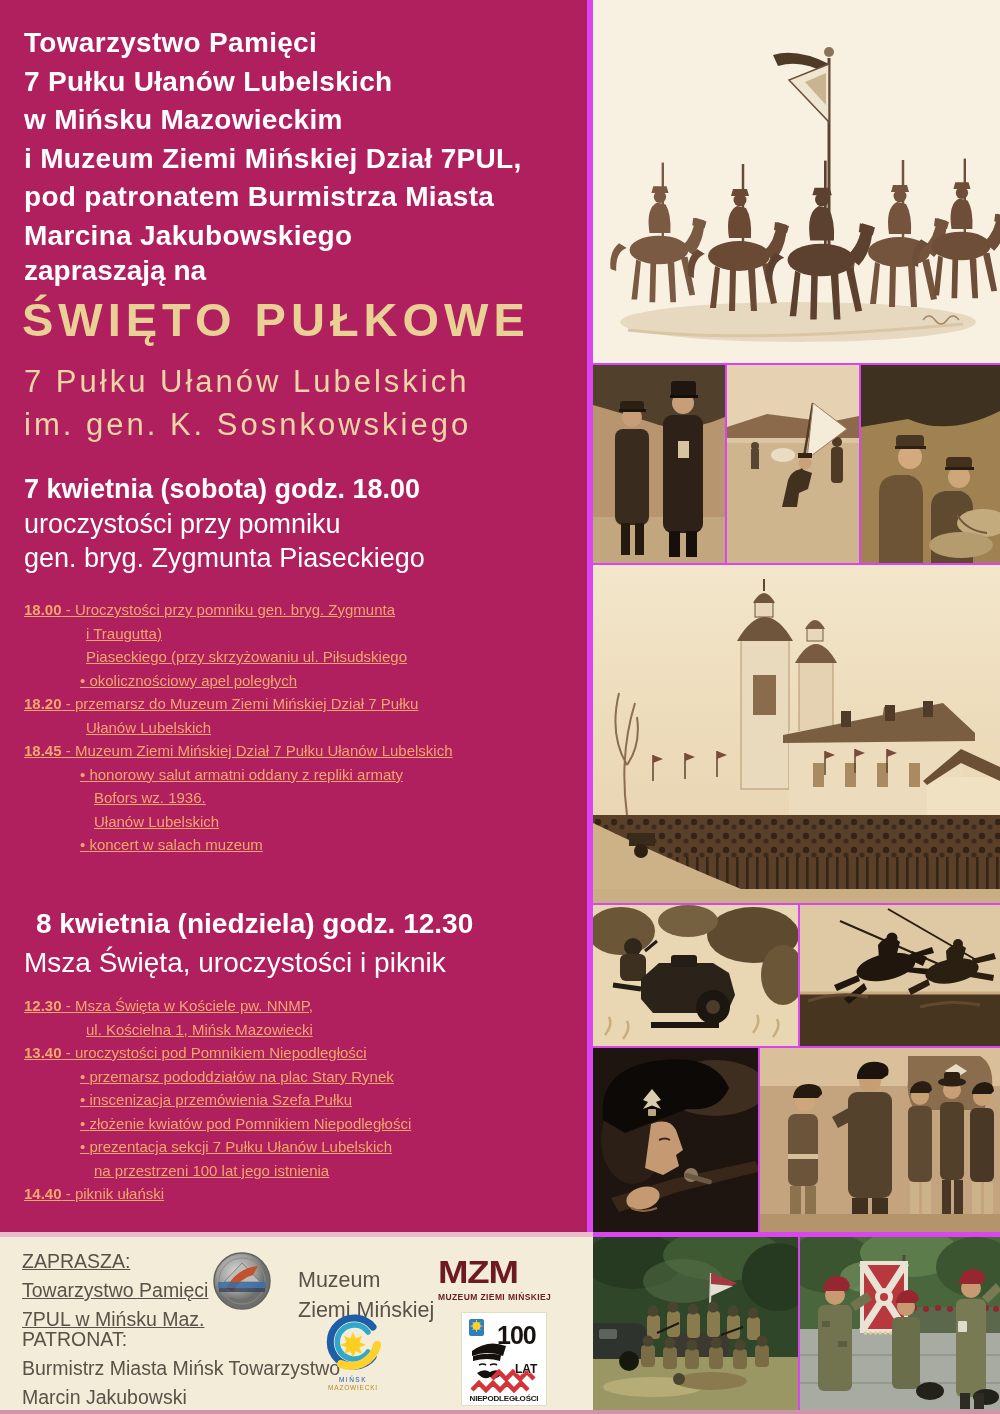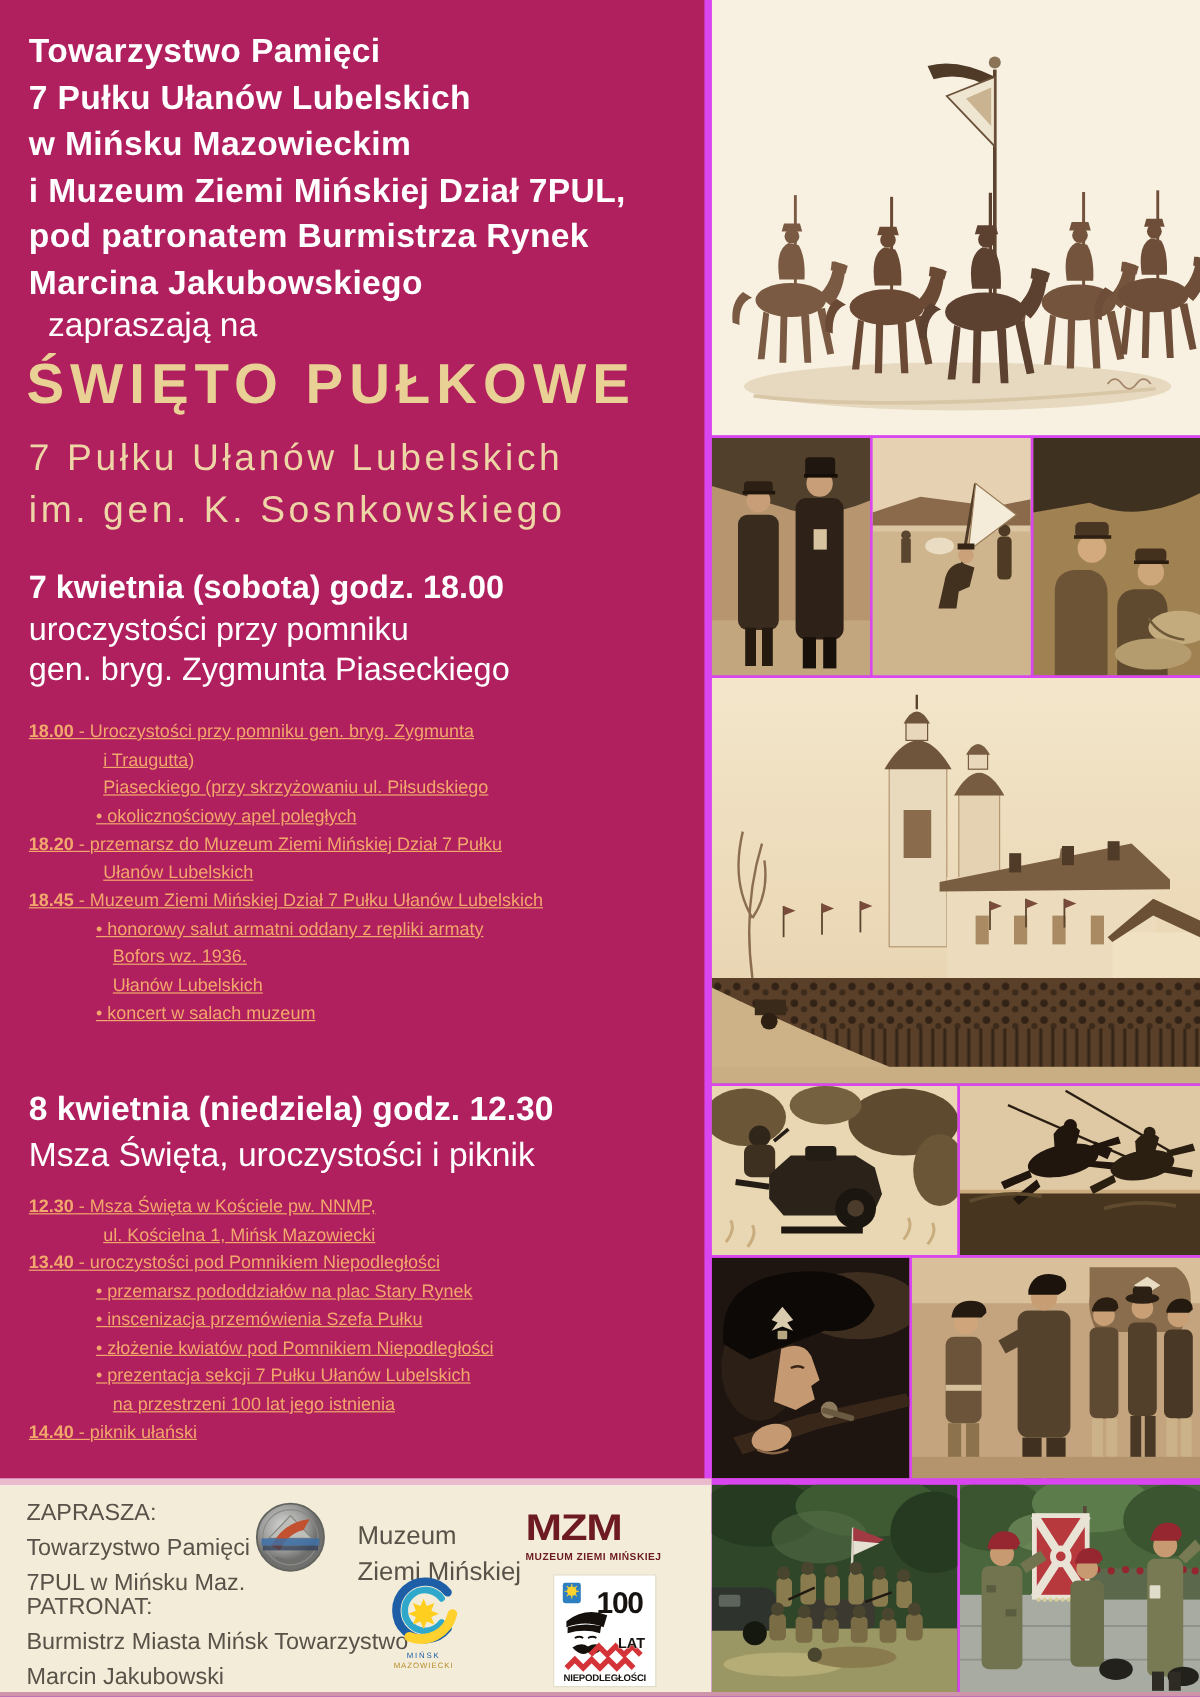--- a/index.html
+++ b/index.html
@@ -2,43 +2,43 @@
 <html><head>
 <meta charset="utf-8">
 <style>
   html,body{margin:0;padding:0;background:#777;}
   .poster{position:relative;width:1000px;height:1414px;background:#d946ef;
           font-family:"Liberation Sans",sans-serif;overflow:hidden;margin:0 auto;}
 
   
   .left-panel{position:absolute;left:0;top:0;width:587px;height:1232px;background:#b01f5e;color:#fff;overflow:hidden;}
   .hdr{position:absolute;left:24px;top:24px;font-size:28px;font-weight:700;line-height:38.5px;letter-spacing:.3px;}
-  .invite{position:absolute;left:24px;top:255px;font-size:28px;font-weight:400;margin-left:16px;}
+  .invite{position:absolute;left:24px;top:255px;font-size:28px;font-weight:700;}
   .main-title{position:absolute;left:22px;top:292px;font-size:47px;font-weight:700;color:#e9d094;letter-spacing:5px;white-space:nowrap;}
   .sub-title{position:absolute;left:24px;top:360px;font-size:31px;line-height:43px;color:#edd5a6;letter-spacing:3px;white-space:nowrap;}
   .day-head{position:absolute;left:24px;font-size:27px;font-weight:700;white-space:nowrap;}
   .day-sub{position:absolute;left:24px;font-size:27px;font-weight:400;line-height:33.5px;white-space:nowrap;}
   .d1h{top:474px;} .d1s{top:508px;}
-  .d2h{top:908px;font-size:28px;} .d2s{top:946px;font-size:28px;}
+  .d2h{top:908px;font-size:28px;margin-left:12px;} .d2s{top:946px;font-size:28px;}
   .sched{position:absolute;left:24px;font-size:15px;line-height:23.5px;color:#f2a76c;width:560px;text-decoration:underline;}
   .sch1{top:598px;} .sch2{top:994px;}
   .srow{white-space:nowrap;}
   .srow .stime{font-weight:700;}
   .srow.c{padding-left:62px;}
   .srow.b{padding-left:56px;}
   .srow.bc{padding-left:70px;}
 
   
   .pink-line{position:absolute;left:0;top:1232px;width:593px;height:5px;background:#e9bac9;}
   .bottom-strip{position:absolute;left:0;top:1410px;width:1000px;height:4px;background:#cf93aa;}
 
   
   .footer{position:absolute;left:0;top:1237px;width:593px;height:173px;background:#f2ecd8;color:#595249;}
   .fblock{position:absolute;left:22px;font-size:19.5px;line-height:29px;}
-  .fz{top:10px;} .fp{top:88px;}
+  .fz{top:10px;text-decoration:underline;} .fp{top:88px;}
   .medal{position:absolute;left:212px;top:14px;width:60px;height:60px;}
   .muz{position:absolute;left:298px;top:28px;font-size:21.5px;line-height:30px;}
   .mzm{position:absolute;left:438px;top:20px;}
   .mzm-letters{font-size:31px;font-weight:700;color:#6d1a22;letter-spacing:-1px;transform:scaleX(1.18);transform-origin:left;line-height:32px;}
   .mzm-cap{font-size:8.5px;font-weight:700;color:#6d1a22;letter-spacing:.4px;margin-top:3px;}
   .minsk{position:absolute;left:316px;top:76px;width:74px;text-align:center;}
   .minsk-cap1{font-size:6.5px;color:#1d5ea6;letter-spacing:1.5px;line-height:8px;margin-top:1px;}
   .minsk-cap2{font-size:6.5px;color:#b98a2a;letter-spacing:.8px;line-height:8px;}
   .badge100{position:absolute;left:462px;top:76px;width:84px;height:92px;background:#fff;box-shadow:0 0 0 1px #e2ddc9;}
 
@@ -62,21 +62,21 @@
 <body>
 
 <div class="poster">
 
   <div class="left-panel">
     <div class="hdr">
         <div class="hline">Towarzystwo Pamięci</div>
         <div class="hline">7 Pułku Ułanów Lubelskich</div>
         <div class="hline">w Mińsku Mazowieckim</div>
         <div class="hline">i Muzeum Ziemi Mińskiej Dział 7PUL,</div>
-        <div class="hline">pod patronatem Burmistrza Rynek</div>
+        <div class="hline">pod patronatem Burmistrza Miasta</div>
         <div class="hline">Marcina Jakubowskiego</div>
       </div>
     <div class="invite">zapraszają na</div>
 
     <div class="main-title">ŚWIĘTO PUŁKOWE</div>
     <div class="sub-title">
       <div>7 Pułku Ułanów Lubelskich</div>
       <div>im. gen. K. Sosnkowskiego</div>
     </div>
 

